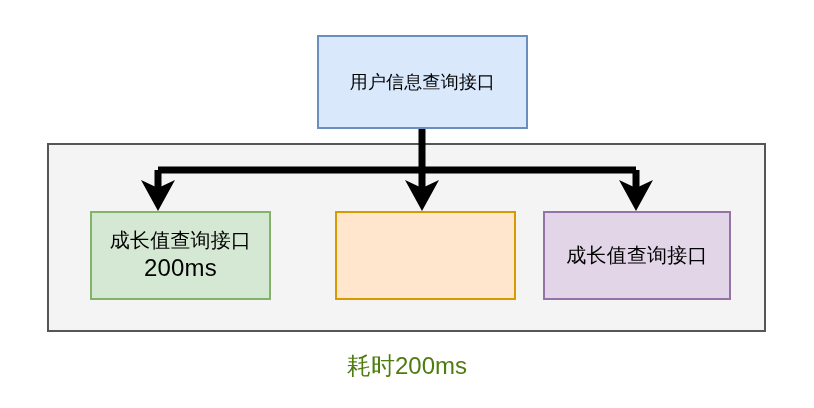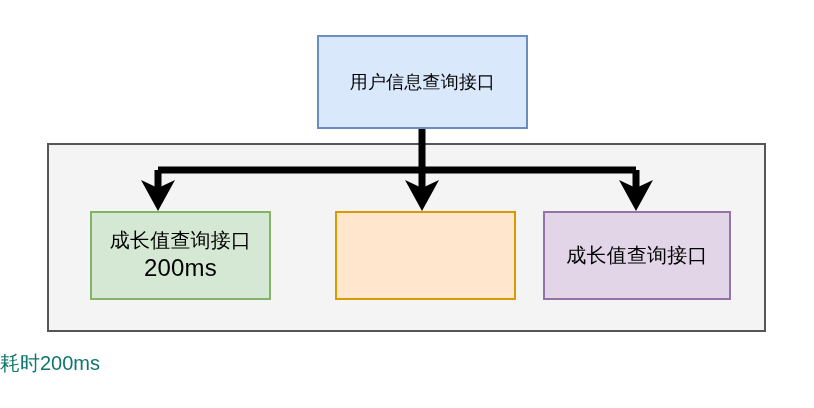--- a/index.html
+++ b/index.html
@@ -88,23 +88,23 @@
     top: 0;
     width: 814px;
     height: 408px;
     pointer-events: none;
   }
   #caption {
     position: absolute;
     left: 0;
     top: 350px;
     width: 814px;
-    text-align: left;
-    font-size: 20px;
-    color: #0f766e;
+    text-align: center;
+    font-size: 24px;
+    color: #4d7c0f;
   }
 </style>
 </head>
 <body>
 
 <div id="canvas">
 
   <div class="group-panel" id="group-box"></div>
 
   <svg id="connector-svg" viewBox="0 0 814 408" xmlns="http://www.w3.org/2000/svg">

